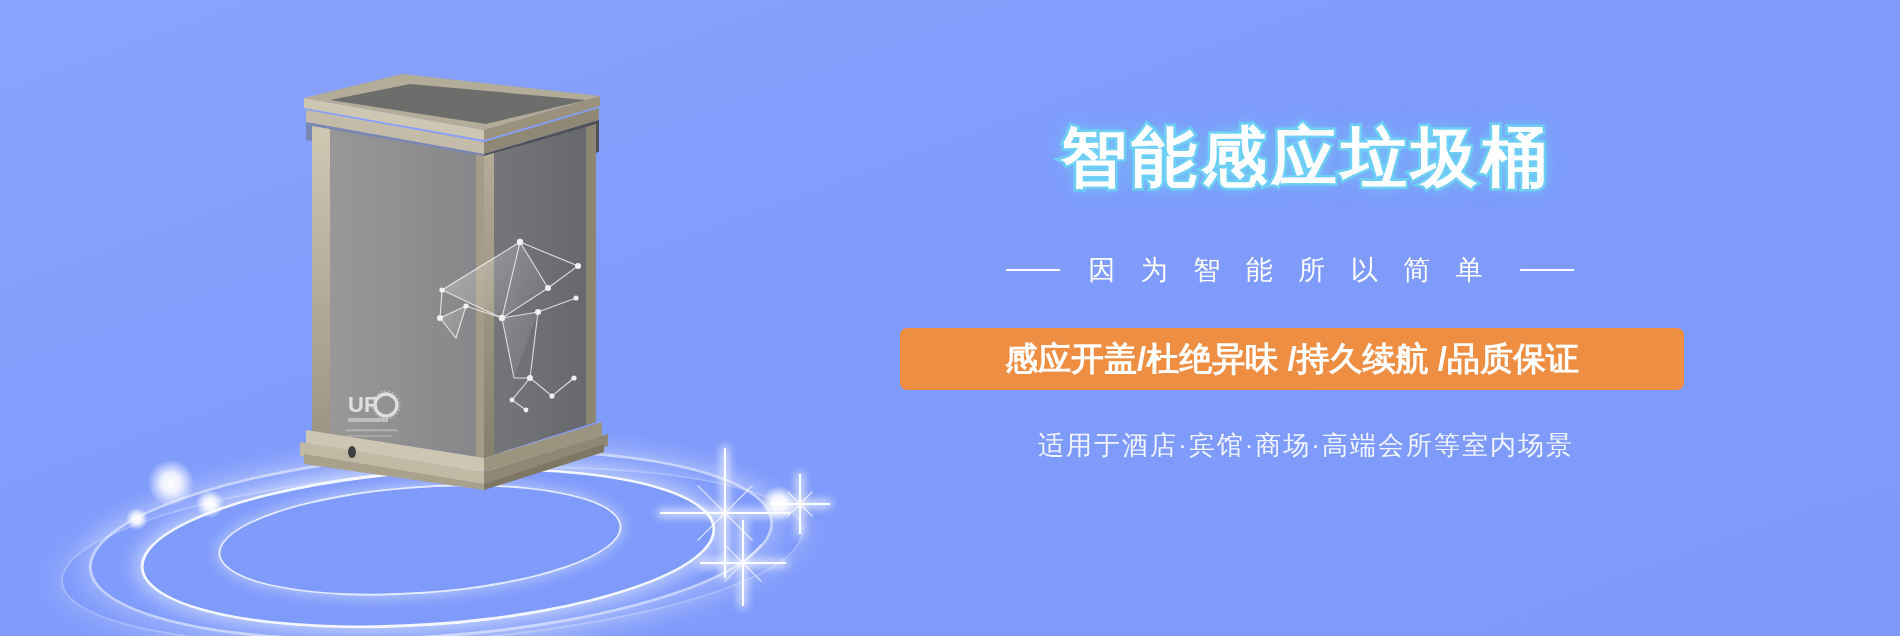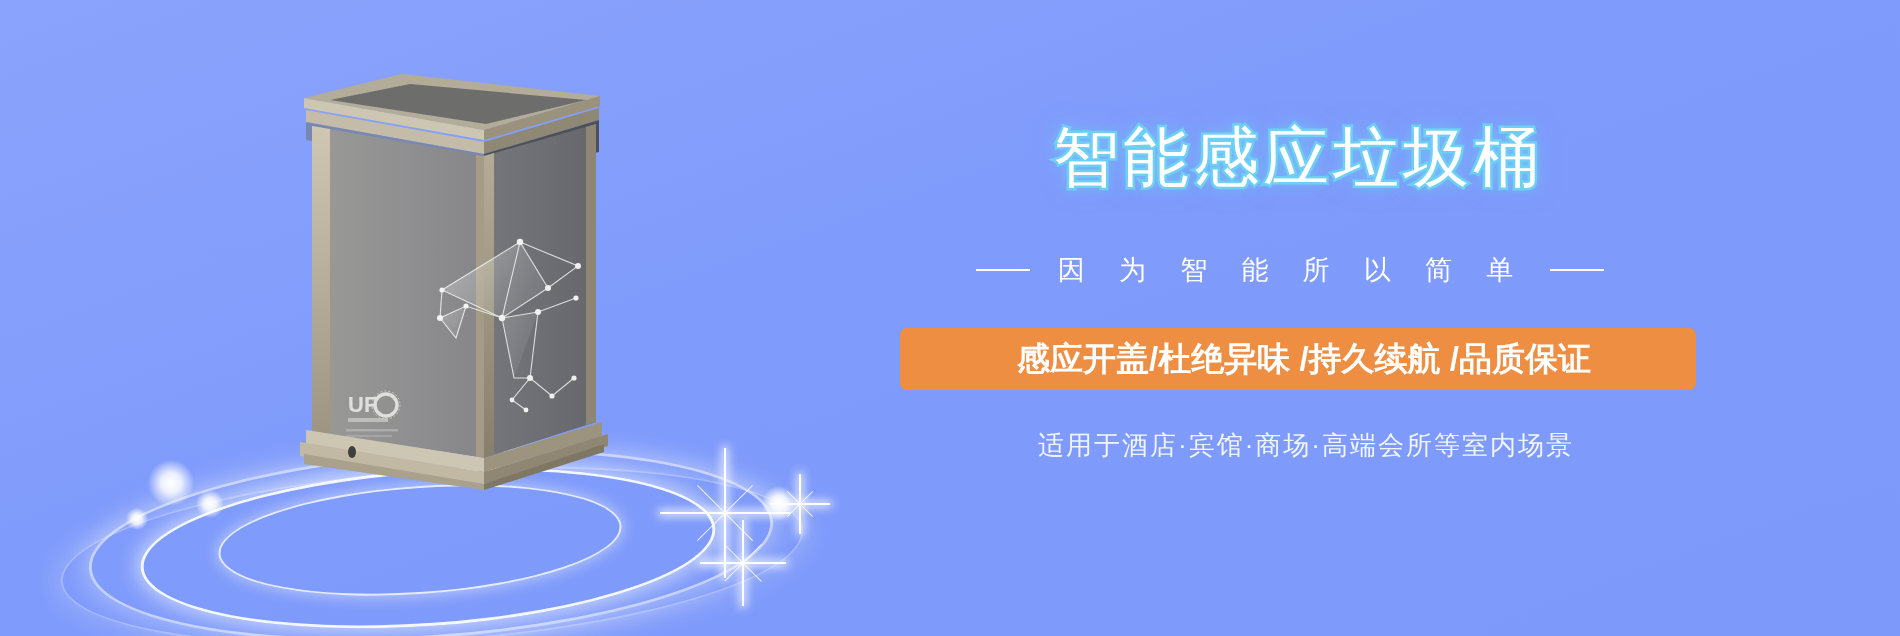--- a/index.html
+++ b/index.html
@@ -103,42 +103,41 @@
   #bin { position: absolute; left: 290px; top: 60px; width: 320px; height: 430px; }
 
   
   #text-column {
     position: absolute;
     left: 880px; top: 0;
     width: 1020px; height: 636px;
   }
   #headline {
     position: absolute;
-    left: 8px; top: 124px;
+    left: 16px; top: 124px;
     width: 820px;
     text-align: center;
     font-size: 66px;
-    font-weight: normal;
+    font-weight: bold;
     color: #ffffff;
     letter-spacing: 4px;
     line-height: 1;
     -webkit-text-stroke: 5px #6fd0f5;
     paint-order: stroke fill;
     text-shadow: 0 0 12px rgba(111,208,245,0.95), 0 0 24px rgba(111,208,245,0.55);
     white-space: nowrap;
   }
   #subline {
     position: absolute;
     left: 0; top: 252px;
     width: 820px;
     display: flex;
     align-items: center;
     justify-content: center;
     gap: 28px;
-    font-family: Liberation Mono, monospace;
   }
   .rule {
     display: block;
     width: 54px;
     height: 2px;
     background: #ffffff;
     flex: 0 0 auto;
   }
   #subline-text {
     font-size: 27px;
@@ -149,21 +148,20 @@
   #feature-banner {
     position: absolute;
     left: 20px; top: 328px;
     width: 784px;
     height: 62px;
     background: #ee8e43;
     border-radius: 7px;
     display: flex;
     align-items: center;
     justify-content: center;
-    padding-left: 12px;
   }
   #feature-text {
     font-size: 33px;
     font-weight: bold;
     color: #ffffff;
     letter-spacing: 0px;
     white-space: nowrap;
   }
   #scene-line {
     position: absolute;

